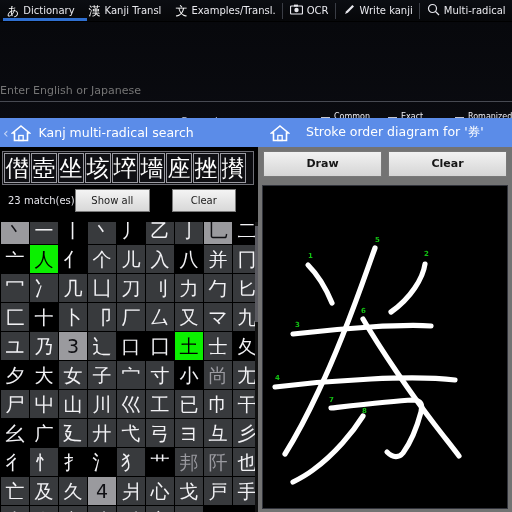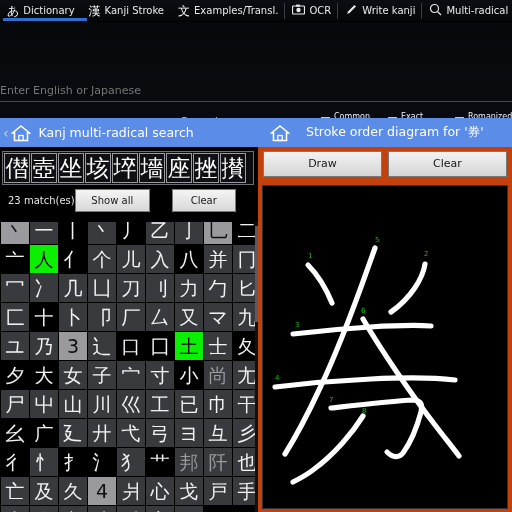--- a/index.html
+++ b/index.html
@@ -136,21 +136,22 @@
   .scroll-track {
     position:absolute; right: 0; top: 0; width: 3px; height: 290px; background:#111;
   }
   .scroll-thumb {
     position:absolute; right: 0; top: 4px; width: 3px; height: 96px; background:#5a5a60;
   }
 
   
   .right-panel {
     position: absolute; left: 258px; top: 147px; width: 254px; height: 365px;
-    background: #c2410c;
+    background: #737373;
+    font-weight: bold;
   }
   .draw-btns {
     display:flex; gap: 6px; padding: 4px 5px 0 5px; height: 34px;
   }
   .dbtn {
     flex: 1 1 0; background: linear-gradient(#f2f2f2,#d5d5d5);
     border: 1px solid #787878; color:#161616; font-size: 11px;
     height: 26px; line-height: 24px; text-align:center;
   }
   .canvas {
@@ -165,21 +166,21 @@
 
 <div id="app">
 
   <div class="tabbar">
     <div class="tab">
       <span class="tglyph">あ</span>
       <span>Dictionary</span>
     </div>
     <div class="tab">
       <span class="tglyph">漢</span>
-      <span>Kanji Stroke</span>
+      <span>Kanji Transl</span>
     </div>
     <div class="tab sep">
       <span class="tglyph">文</span>
       <span>Examples/Transl.</span>
     </div>
     <div class="tab sep">
       <span class="tglyph">
         <svg width="13" height="11" viewBox="0 0 13 11">
             <rect x="0.5" y="2" width="12" height="8" rx="1" fill="none" stroke="#e8e8ee" stroke-width="1.2"></rect>
             <rect x="4" y="0.6" width="4" height="2" fill="#e8e8ee"></rect>

